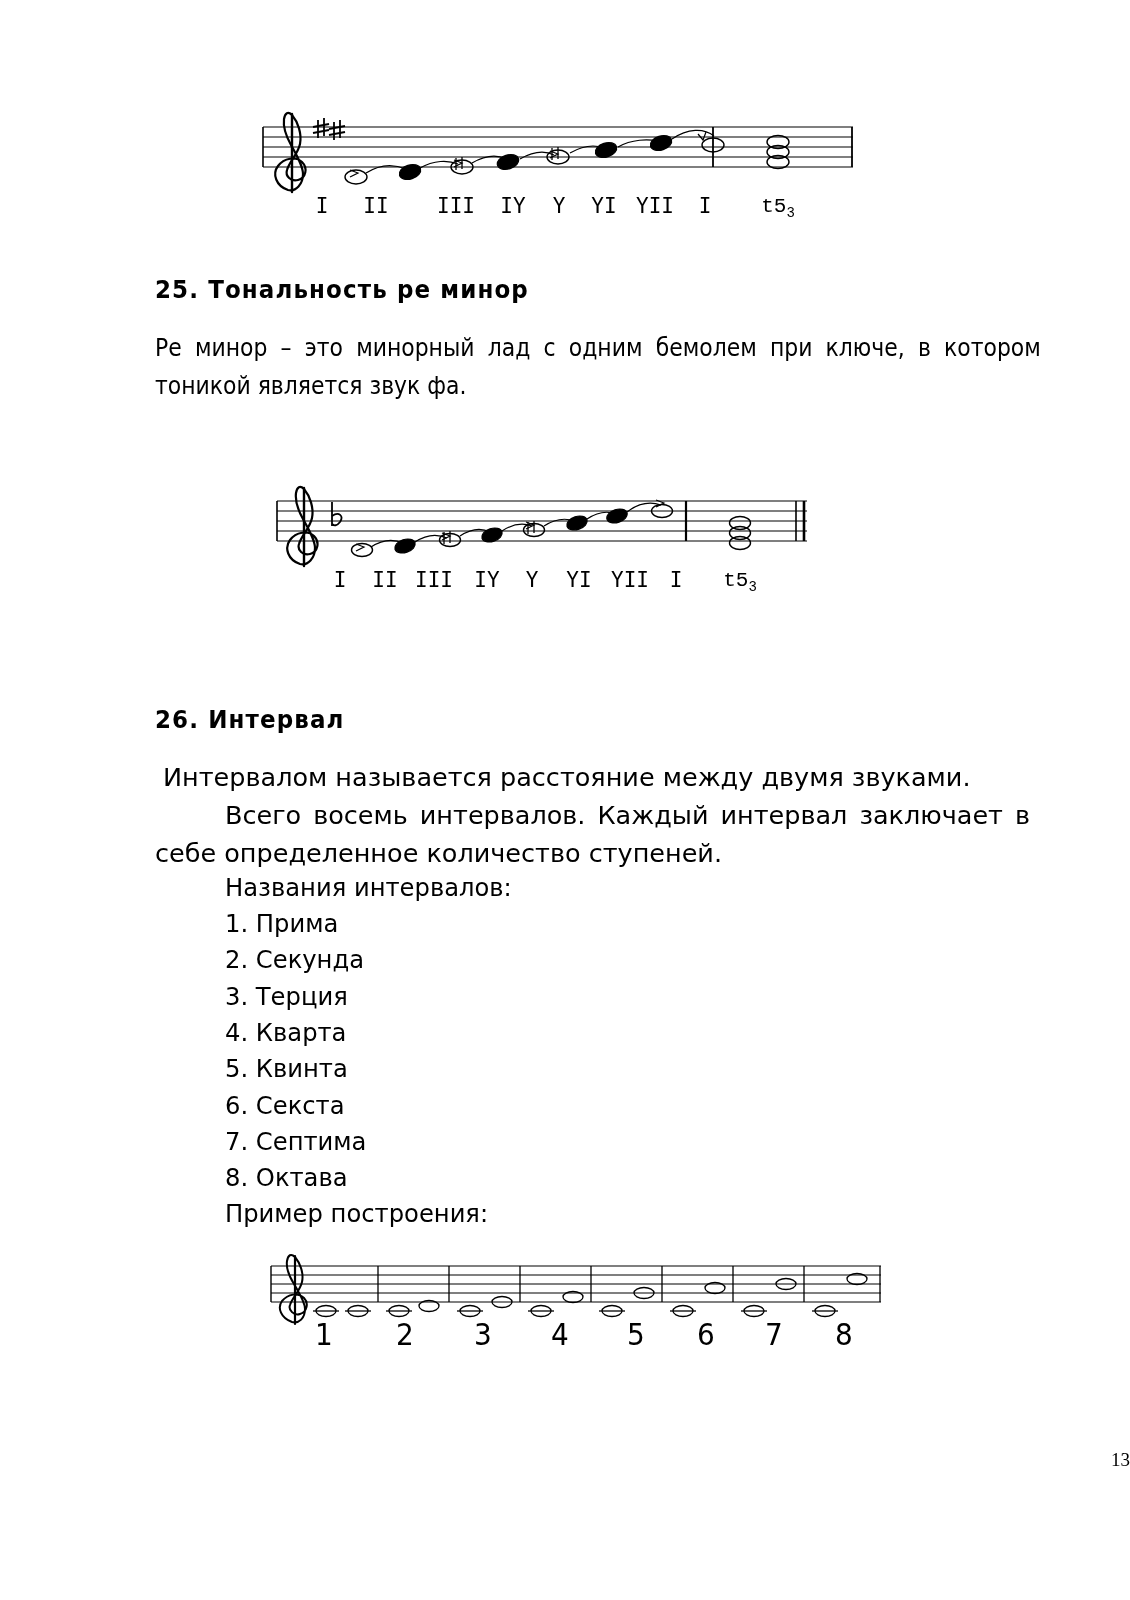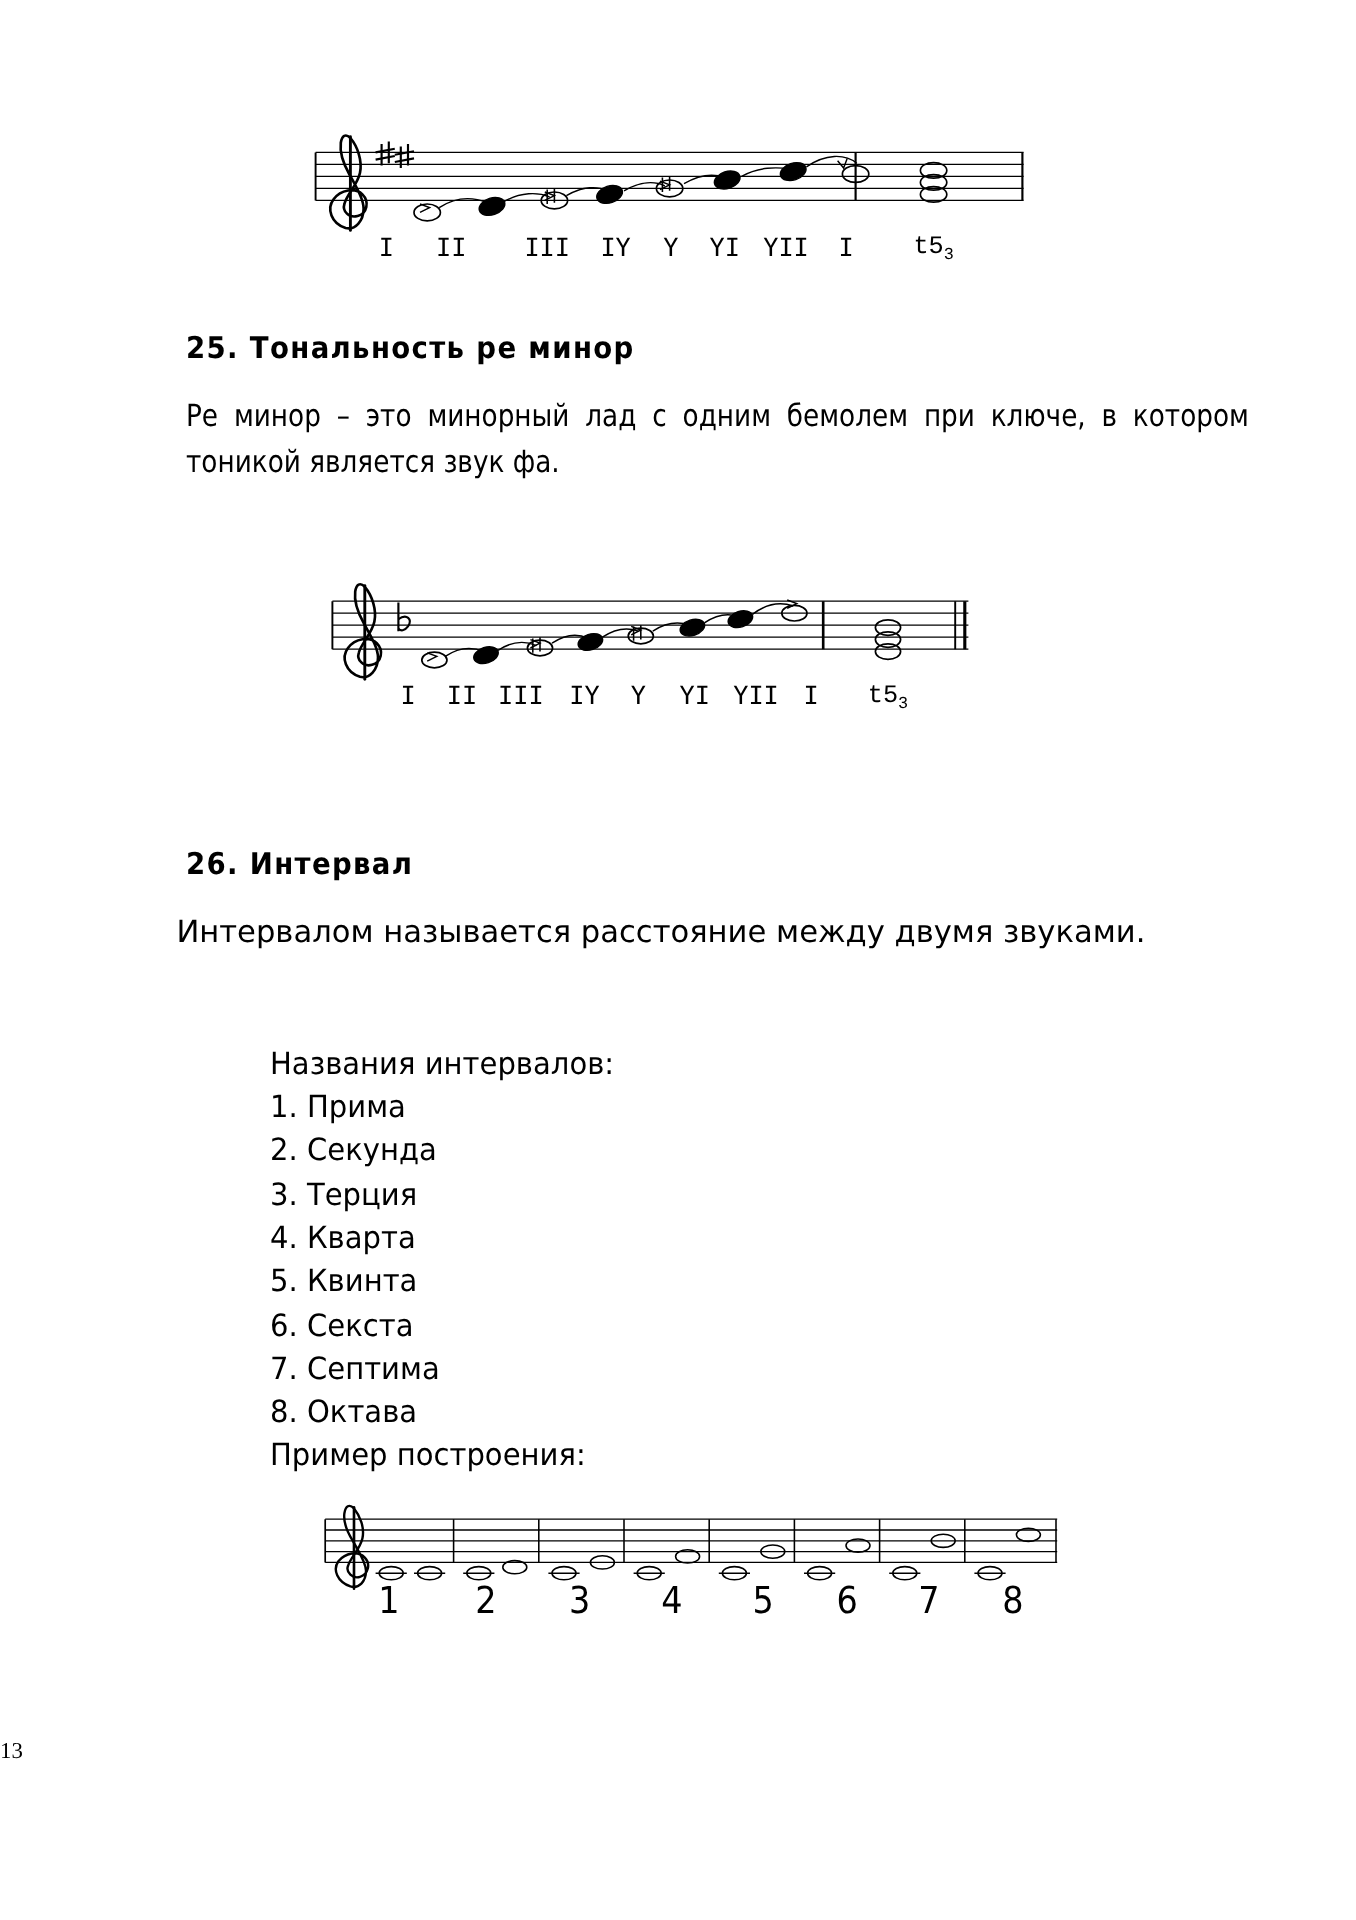--- a/index.html
+++ b/index.html
@@ -50,21 +50,21 @@
     font-size: 25.5px;
     white-space: nowrap;
     transform: scaleX(0.95);
     transform-origin: left center;
   }
   .pagenum {
     position: absolute;
     font-family: "Liberation Serif", serif;
     font-size: 19px;
     left: 0; width: 1130px;
-    text-align: left;
+    text-align: right;
   }
 
   
   .staff-wrap { position: absolute; }
   .staff-svg { display: block; }
   .deg {
     position: absolute;
     font-family: "DejaVu Sans Mono", monospace;
     font-size: 21px;
     text-align: center;
@@ -266,22 +266,23 @@
     <div class="deg" style="left:307px; top:90px;">YI</div>
     <div class="deg" style="left:358px; top:90px;">YII</div>
     <div class="deg" style="left:404px; top:90px;">I</div>
     <div class="chordlbl" style="left:468px; top:91px;">
       <span>t5</span><sub>3</sub>
     </div>
   </div>
 
   <div class="heading" style="left:155px; top:705px;">26. Интервал</div>
 
-  <div class="para" style="left:147px; top:758px; width:960px;">Интервалом называется расстояние между двумя звуками.</div>
-
+  <div class="para" style="left:163px; top:758px; width:960px;">Интервалом называется расстояние между двумя звуками.</div>
+
+  <div class="para justify" style="left:155px; top:796px; width:875px; text-indent:70px;">Всего восемь интервалов. Каждый интервал заключает в себе определенное количество ступеней.</div>
 
   <div class="listline" style="left:225px; top:872px;">Названия интервалов:</div>
 
   <div class="listline" style="left:225px; top:908px;">1. Прима</div>
   <div class="listline" style="left:225px; top:944px;">2. Секунда</div>
   <div class="listline" style="left:225px; top:981px;">3. Терция</div>
   <div class="listline" style="left:225px; top:1017px;">4. Кварта</div>
   <div class="listline" style="left:225px; top:1053px;">5. Квинта</div>
   <div class="listline" style="left:225px; top:1090px;">6. Секста</div>
   <div class="listline" style="left:225px; top:1126px;">7. Септима</div>

